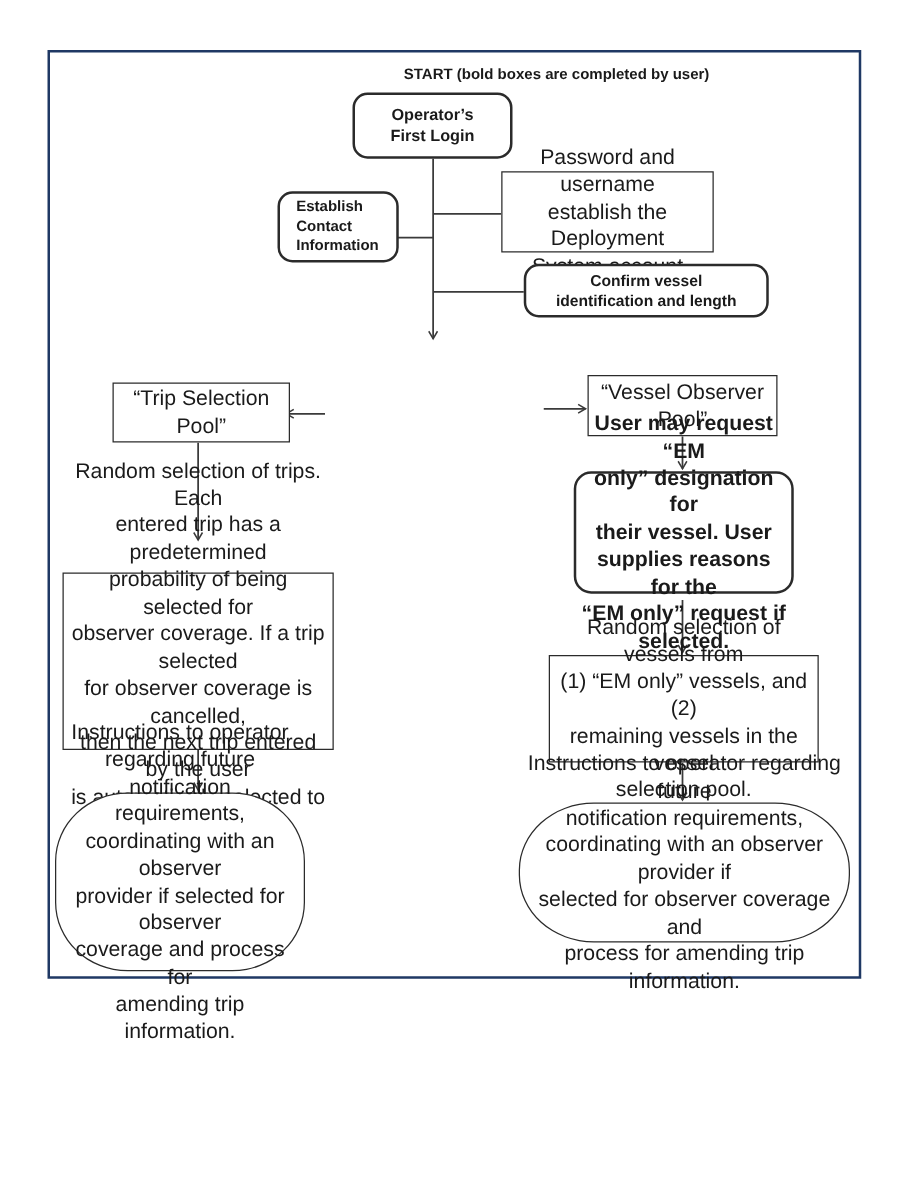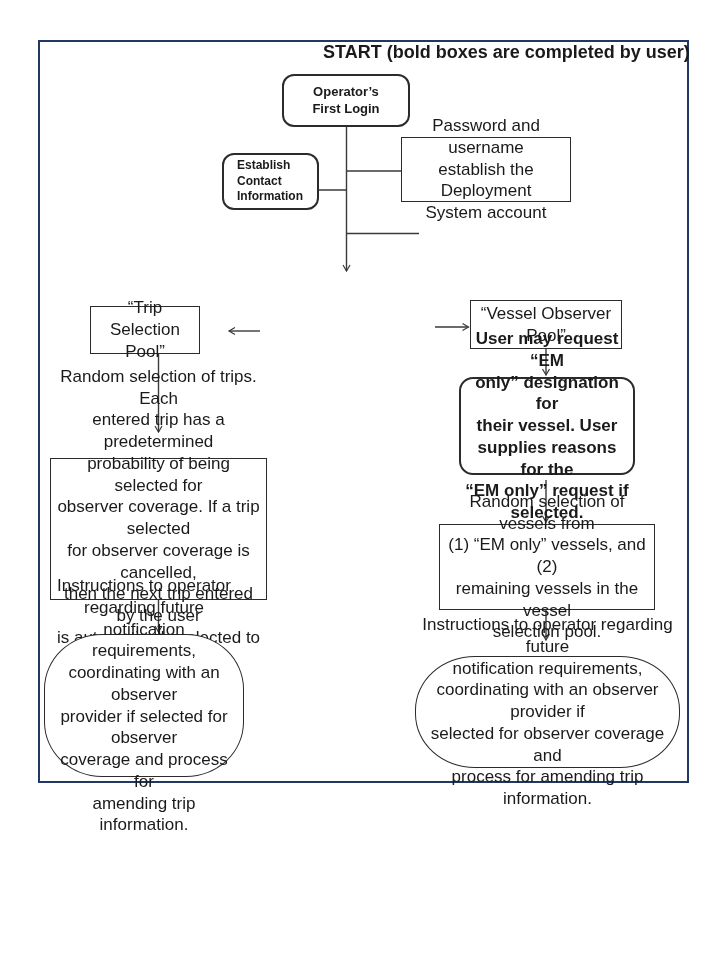--- a/index.html
+++ b/index.html
@@ -18,22 +18,22 @@
     position:relative;
   }
   .frame{
     position:absolute;left:38px;top:40px;
     width:651px;height:743px;
     border:2px solid var(--frame-border);
     box-sizing:border-box;
     background:var(--background);
   }
   .title{
-    position:absolute;left:283px;top:0;
-    font-size:18px;font-weight:bold;
+    position:absolute;left:283px;top:10px;
+    font-size:12px;font-weight:bold;
     white-space:nowrap;
   }
   .connectors{
     position:absolute;left:0;top:0;width:651px;height:743px;
   }
   .connectors path{
     fill:none;stroke:var(--connector);stroke-width:1.4;
   }
   .connectors .arrowhead{stroke-width:1.2;}
   .node{
@@ -47,27 +47,27 @@
   }
   .node.rounded{border-radius:12px;}
   .node.bold{font-weight:bold;border-width:2px;}
   .node.stadium{border-radius:60px/54px;}
   #node-operator{left:242px;top:32px;width:128px;height:53px;font-size:13px;}
   #node-establish{left:170px;top:111px;width:97px;height:57px;font-size:12px;
     justify-content:flex-start;text-align:left;padding-left:13px;margin-left:12px;}
   #node-password{left:361px;top:95px;width:170px;height:65px;}
   #node-confirm{left:379px;top:169px;width:196px;height:43px;font-size:12.5px;}
   #node-criteria{left:220px;top:232px;width:175px;height:103px;}
-  #node-trip-pool{left:50px;top:264px;width:110px;height:48px;}
+  #node-trip-pool{left:50px;top:264px;width:142px;height:48px;}
   #node-vessel-pool{left:430px;top:258px;width:152px;height:49px;}
   #node-em-only{left:419px;top:335px;width:176px;height:98px;border-radius:14px;}
   #node-random-trips{left:10px;top:384px;width:217px;height:142px;margin-top:32px;}
   #node-trip-instructions{left:4px;top:592px;width:200px;height:143px;border-radius:58px/55px;}
   #node-random-vessels{left:399px;top:482px;width:216px;height:86px;}
-  #node-vessel-instructions{left:375px;top:600px;width:265px;height:112px;margin-top:14px;}
+  #node-vessel-instructions{left:375px;top:600px;width:265px;height:112px;}
 </style>
 </head>
 <body>
 
 <div class="frame">
 
   <div class="title">START (bold boxes are completed by user)</div>
 
   <svg class="connectors" viewBox="0 0 651 743" aria-hidden="true">
     <defs>
@@ -92,20 +92,22 @@
 First Login</div>
 
   <div class="node rounded bold" id="node-establish">Establish
 Contact
 Information</div>
 
   <div class="node" id="node-password">Password and username
 establish the Deployment
 System account</div>
 
+  <div class="node rounded bold" id="node-confirm">Confirm vessel
+identification and length</div>
 
 
   <div class="node" id="node-trip-pool">“Trip Selection Pool”</div>
 
   <div class="node" id="node-vessel-pool">“Vessel Observer Pool”</div>
 
   <div class="node bold" id="node-em-only">User may request “EM
 only” designation for
 their vessel.  User
 supplies reasons for the

